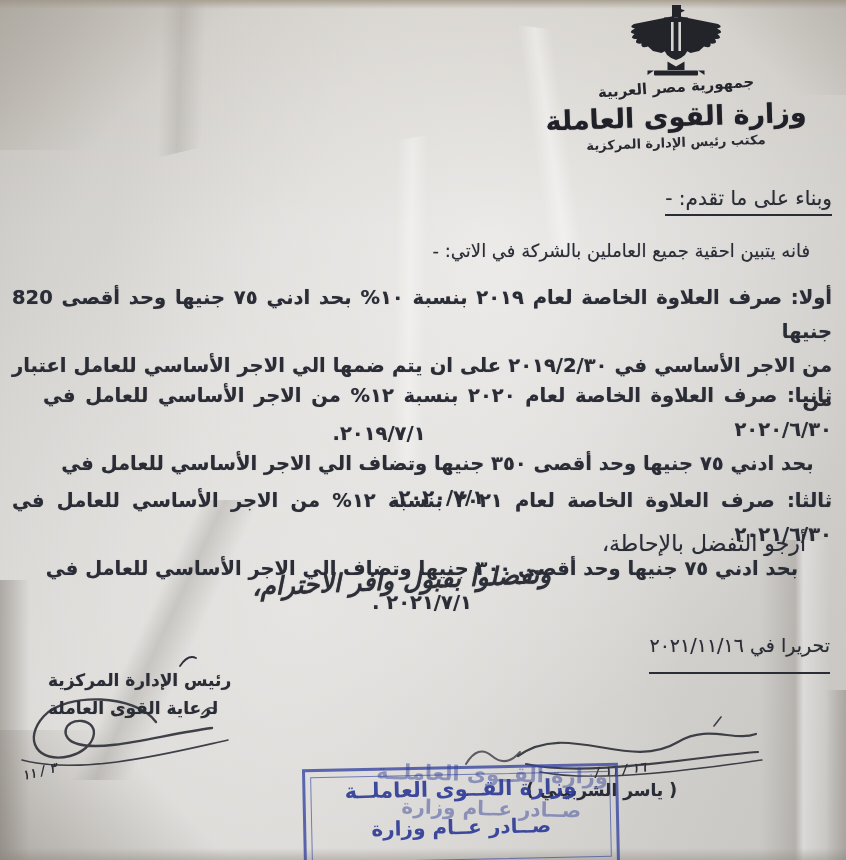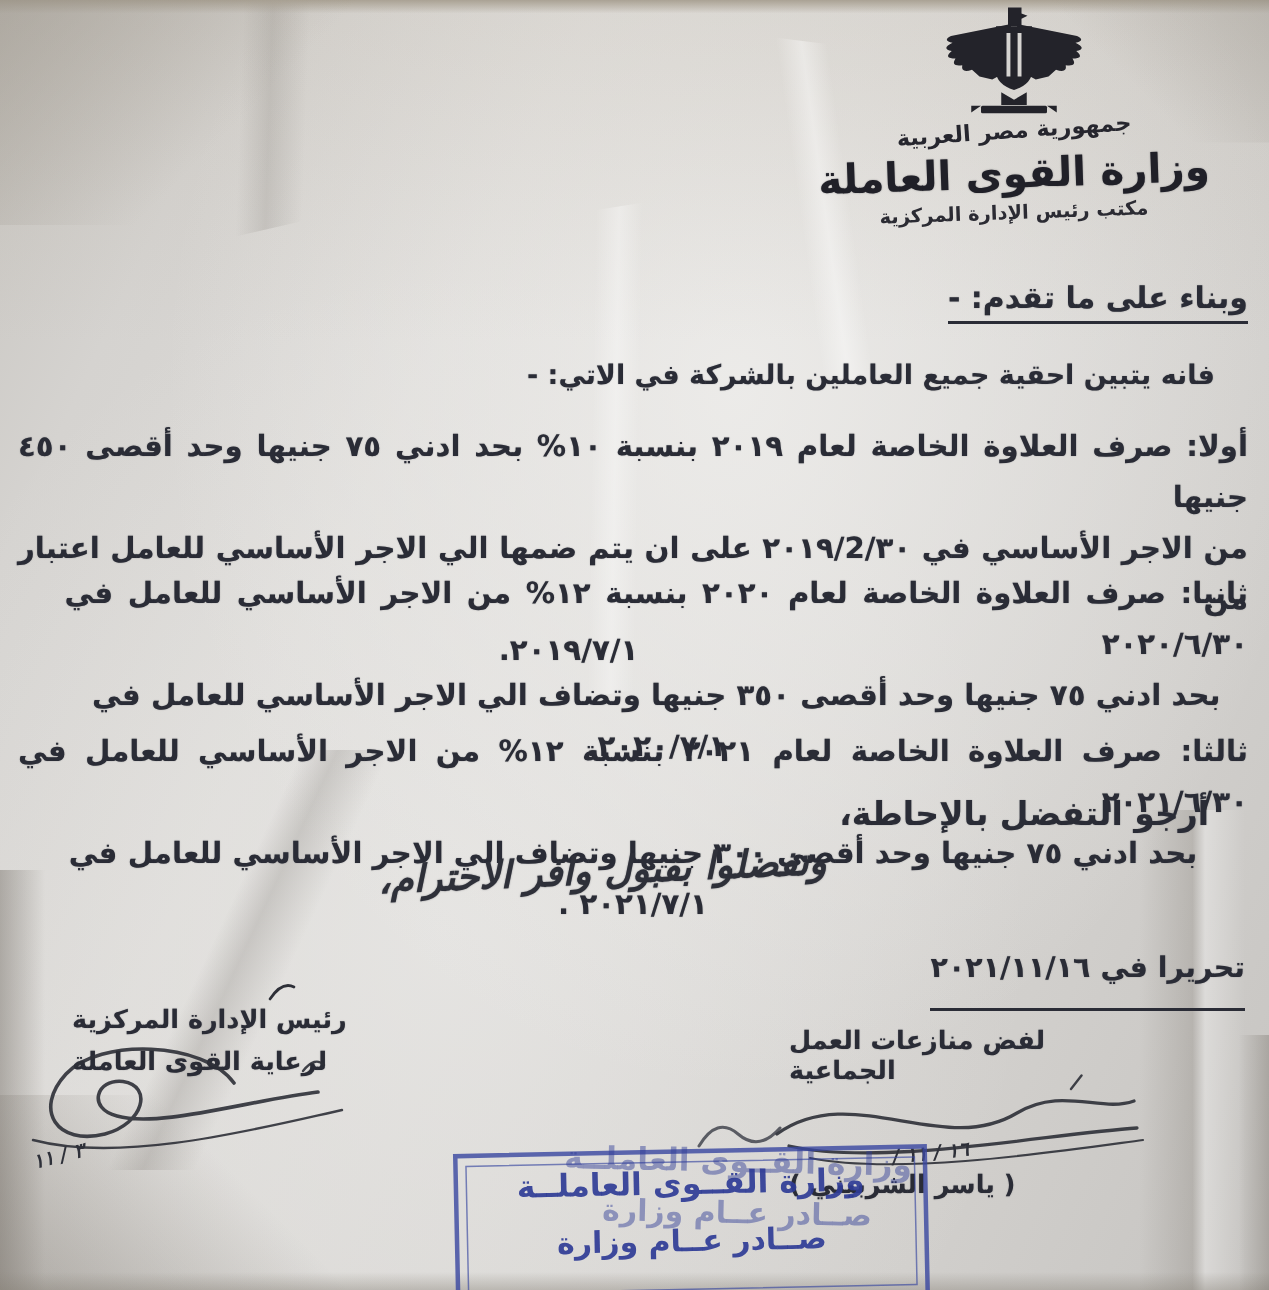--- a/index.html
+++ b/index.html
@@ -25,21 +25,21 @@
   .crease4{top:540px;left:760px;width:70px;height:320px;background:linear-gradient(90deg,transparent,rgba(128,122,114,.28) 50%,rgba(255,255,255,.32) 62%,transparent);}
   .crease5{top:140px;left:40px;width:740px;height:320px;background:linear-gradient(100deg,transparent 48%,rgba(255,255,255,.34) 50%,transparent 52%);transform:rotate(-9deg);}
   .tint-top{top:0;left:0;right:0;height:230px;background:linear-gradient(rgba(168,156,137,.14),rgba(168,156,137,0));}
 
   .letterhead{position:absolute;top:4px;right:30px;width:280px;text-align:center;}
   .emblem{display:block;margin:0 auto;}
   .republic{margin-top:2px;font-size:15px;font-weight:700;transform:rotate(-4deg);letter-spacing:0;color:#26262e;}
   .ministry{margin-top:5px;font-size:27px;font-weight:700;transform:rotate(-2deg);color:#202028;text-shadow:0 0 1px rgba(32,32,40,.5);}
   .office{margin-top:3px;font-size:13px;font-weight:700;transform:rotate(-2deg);color:#2b2b33;}
 
-  .txt{position:absolute;font-weight:700;text-shadow:0 0 .8px rgba(42,44,54,.45);}
+  .txt{position:absolute;font-weight:400;text-shadow:0 0 .8px rgba(42,44,54,.45);}
   .intro-heading{top:186px;right:14px;font-size:20px;border-bottom:2.5px solid #2a2c36;padding-bottom:4px;}
   .intro-line{top:240px;right:36px;font-size:18px;}
   .clause{position:absolute;right:14px;left:12px;font-weight:700;font-size:19.5px;line-height:34px;text-shadow:0 0 .8px rgba(42,44,54,.45);}
   .c1{top:281px;} .c2{top:379px;margin-left:31px;} .c3{top:452px;margin-top:32px;}
   .clause-line{text-align:center;}
   .clause-line.just{text-align:justify;text-align-last:justify;}
   .indent-r{margin-right:86px;}
   .closing{top:531px;right:40px;font-size:22px;}
   .hw{font-weight:700;font-style:italic;color:#2e3039;}
   .hw-note{top:566px;left:252px;font-size:25px;transform:rotate(-2.5deg);letter-spacing:-1px;text-shadow:0 0 1px rgba(46,48,57,.6);}
@@ -102,21 +102,21 @@
     </svg>
     <div class="republic">جمهورية مصر العربية</div>
     <div class="ministry">وزارة القوى العاملة</div>
     <div class="office">مكتب رئيس الإدارة المركزية</div>
   </header>
 
   <div class="txt intro-heading">وبناء على ما تقدم: -</div>
   <div class="txt intro-line">فانه يتبين احقية جميع العاملين بالشركة في الاتي: -</div>
 
   <div class="clause c1">
-    <div class="clause-line just">أولا: صرف العلاوة الخاصة لعام ٢٠١٩ بنسبة ١٠% بحد ادني ٧٥ جنيها وحد أقصى ٤٥٠ جنيها</div>
+    <div class="clause-line just">أولا: صرف العلاوة الخاصة لعام ٢٠١٩ بنسبة ١٠% بحد ادني ٧٥ جنيها وحد أقصى 820 جنيها</div>
     <div class="clause-line just">من الاجر الأساسي في ٢٠١٩/2/٣٠ على ان يتم ضمها الي الاجر الأساسي للعامل اعتبار من</div>
     <div class="clause-line indent-r">٢٠١٩/٧/١.</div>
   </div>
 
   <div class="clause c2">
     <div class="clause-line just">ثانيا: صرف العلاوة الخاصة لعام ٢٠٢٠ بنسبة ١٢% من الاجر الأساسي للعامل في ٢٠٢٠/٦/٣٠</div>
     <div class="clause-line">بحد ادني ٧٥ جنيها وحد أقصى ٣٥٠ جنيها وتضاف الي الاجر الأساسي للعامل في ٢٠٢٠/٧/١.</div>
   </div>
 
   <div class="clause c3">
@@ -124,21 +124,20 @@
     <div class="clause-line">بحد ادني ٧٥ جنيها وحد أقصى ٣٠٠ جنيها وتضاف الي الاجر الأساسي للعامل في ٢٠٢١/٧/١ .</div>
   </div>
 
   <div class="txt closing">أرجو التفضل بالإحاطة،</div>
 
   <div class="txt hw hw-note">وتفضلوا بقبول وافر الاحترام،</div>
 
   <div class="txt date-line">تحريرا في ٢٠٢١/١١/١٦</div>
 
   <div class="sig sig-right">
-    <div class="t2">لفض منازعات العمل الجماعية</div>
     <svg class="sig-svg" style="top:38px;left:-20px;" width="280" height="66" viewBox="0 0 280 66">
       <g fill="none" stroke="#2e3038" stroke-width="2.2" stroke-linecap="round" opacity=".9">
         <path d="M12 42 C 62 6, 122 58, 172 28 C 202 10, 228 28, 250 20"></path>
         <path d="M20 50 C 82 64, 192 42, 252 38"></path>
         <path d="M34 58 C 94 70, 204 53, 256 46" stroke-width="1.4"></path>
         <path d="M208 12 l7 -9" stroke-width="1.6"></path>
       </g>
     </svg>
     <div class="hw hw-date">١٦ / ١١ /</div>
     <div class="sig-name">( ياسر الشربيني )</div>

